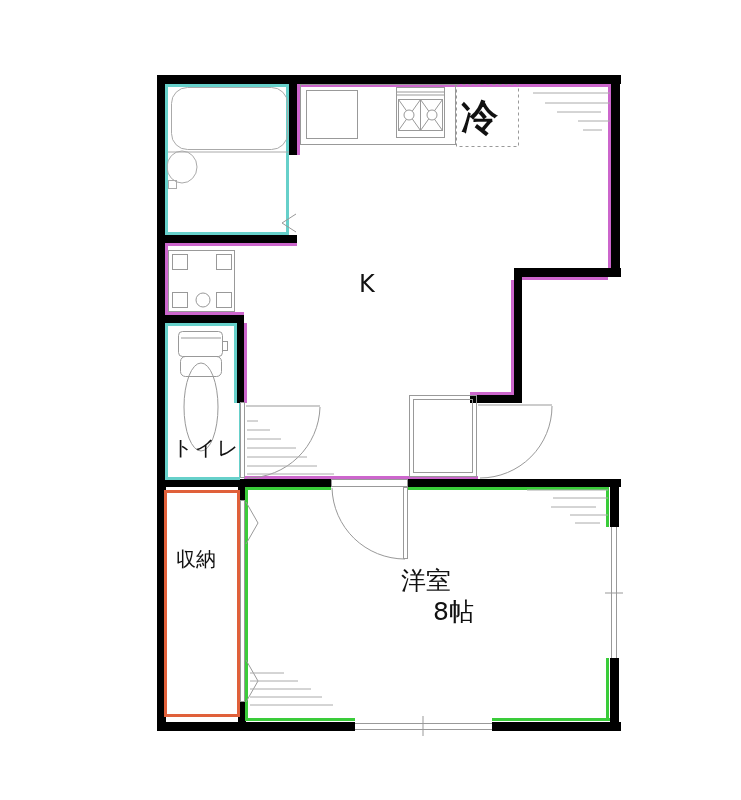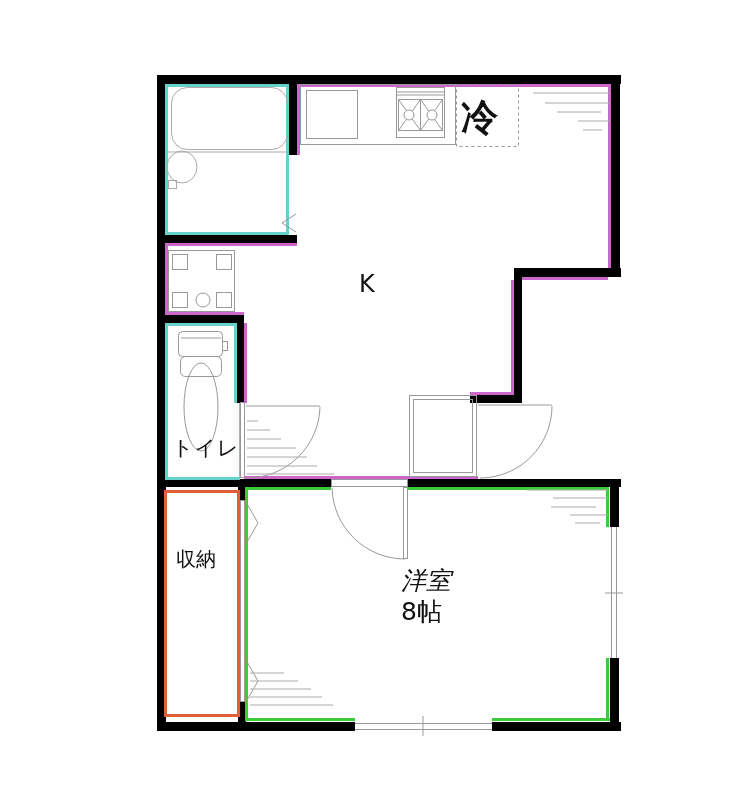--- a/index.html
+++ b/index.html
@@ -188,17 +188,17 @@
       <line x1="355" y1="729.5" x2="492" y2="729.5"></line>
       <line x1="423" y1="716" x2="423" y2="736"></line>
     </g>
   </svg>
 
   <div class="label" style="left:461px;top:93px;font-size:37px;font-weight:bold;">冷</div>
   <div class="label" style="left:359px;top:270px;font-size:24px;">K</div>
   <div class="label" style="left:172px;top:434px;font-size:21px;letter-spacing:1px;">トイレ</div>
   <div class="label" style="left:176px;top:546px;font-size:20px;">収納</div>
   <div class="label" style="left:401px;top:565px;font-size:25px;line-height:31px;">
-    <span style="display:block;font-style:italic;">洋室</span>
-    <span style="display:block;">8帖</span>
+    <span style="display:block;">洋室</span>
+    <span style="display:block;margin-left:32px;">8帖</span>
   </div>
 
 </div>
 
 </body></html>

